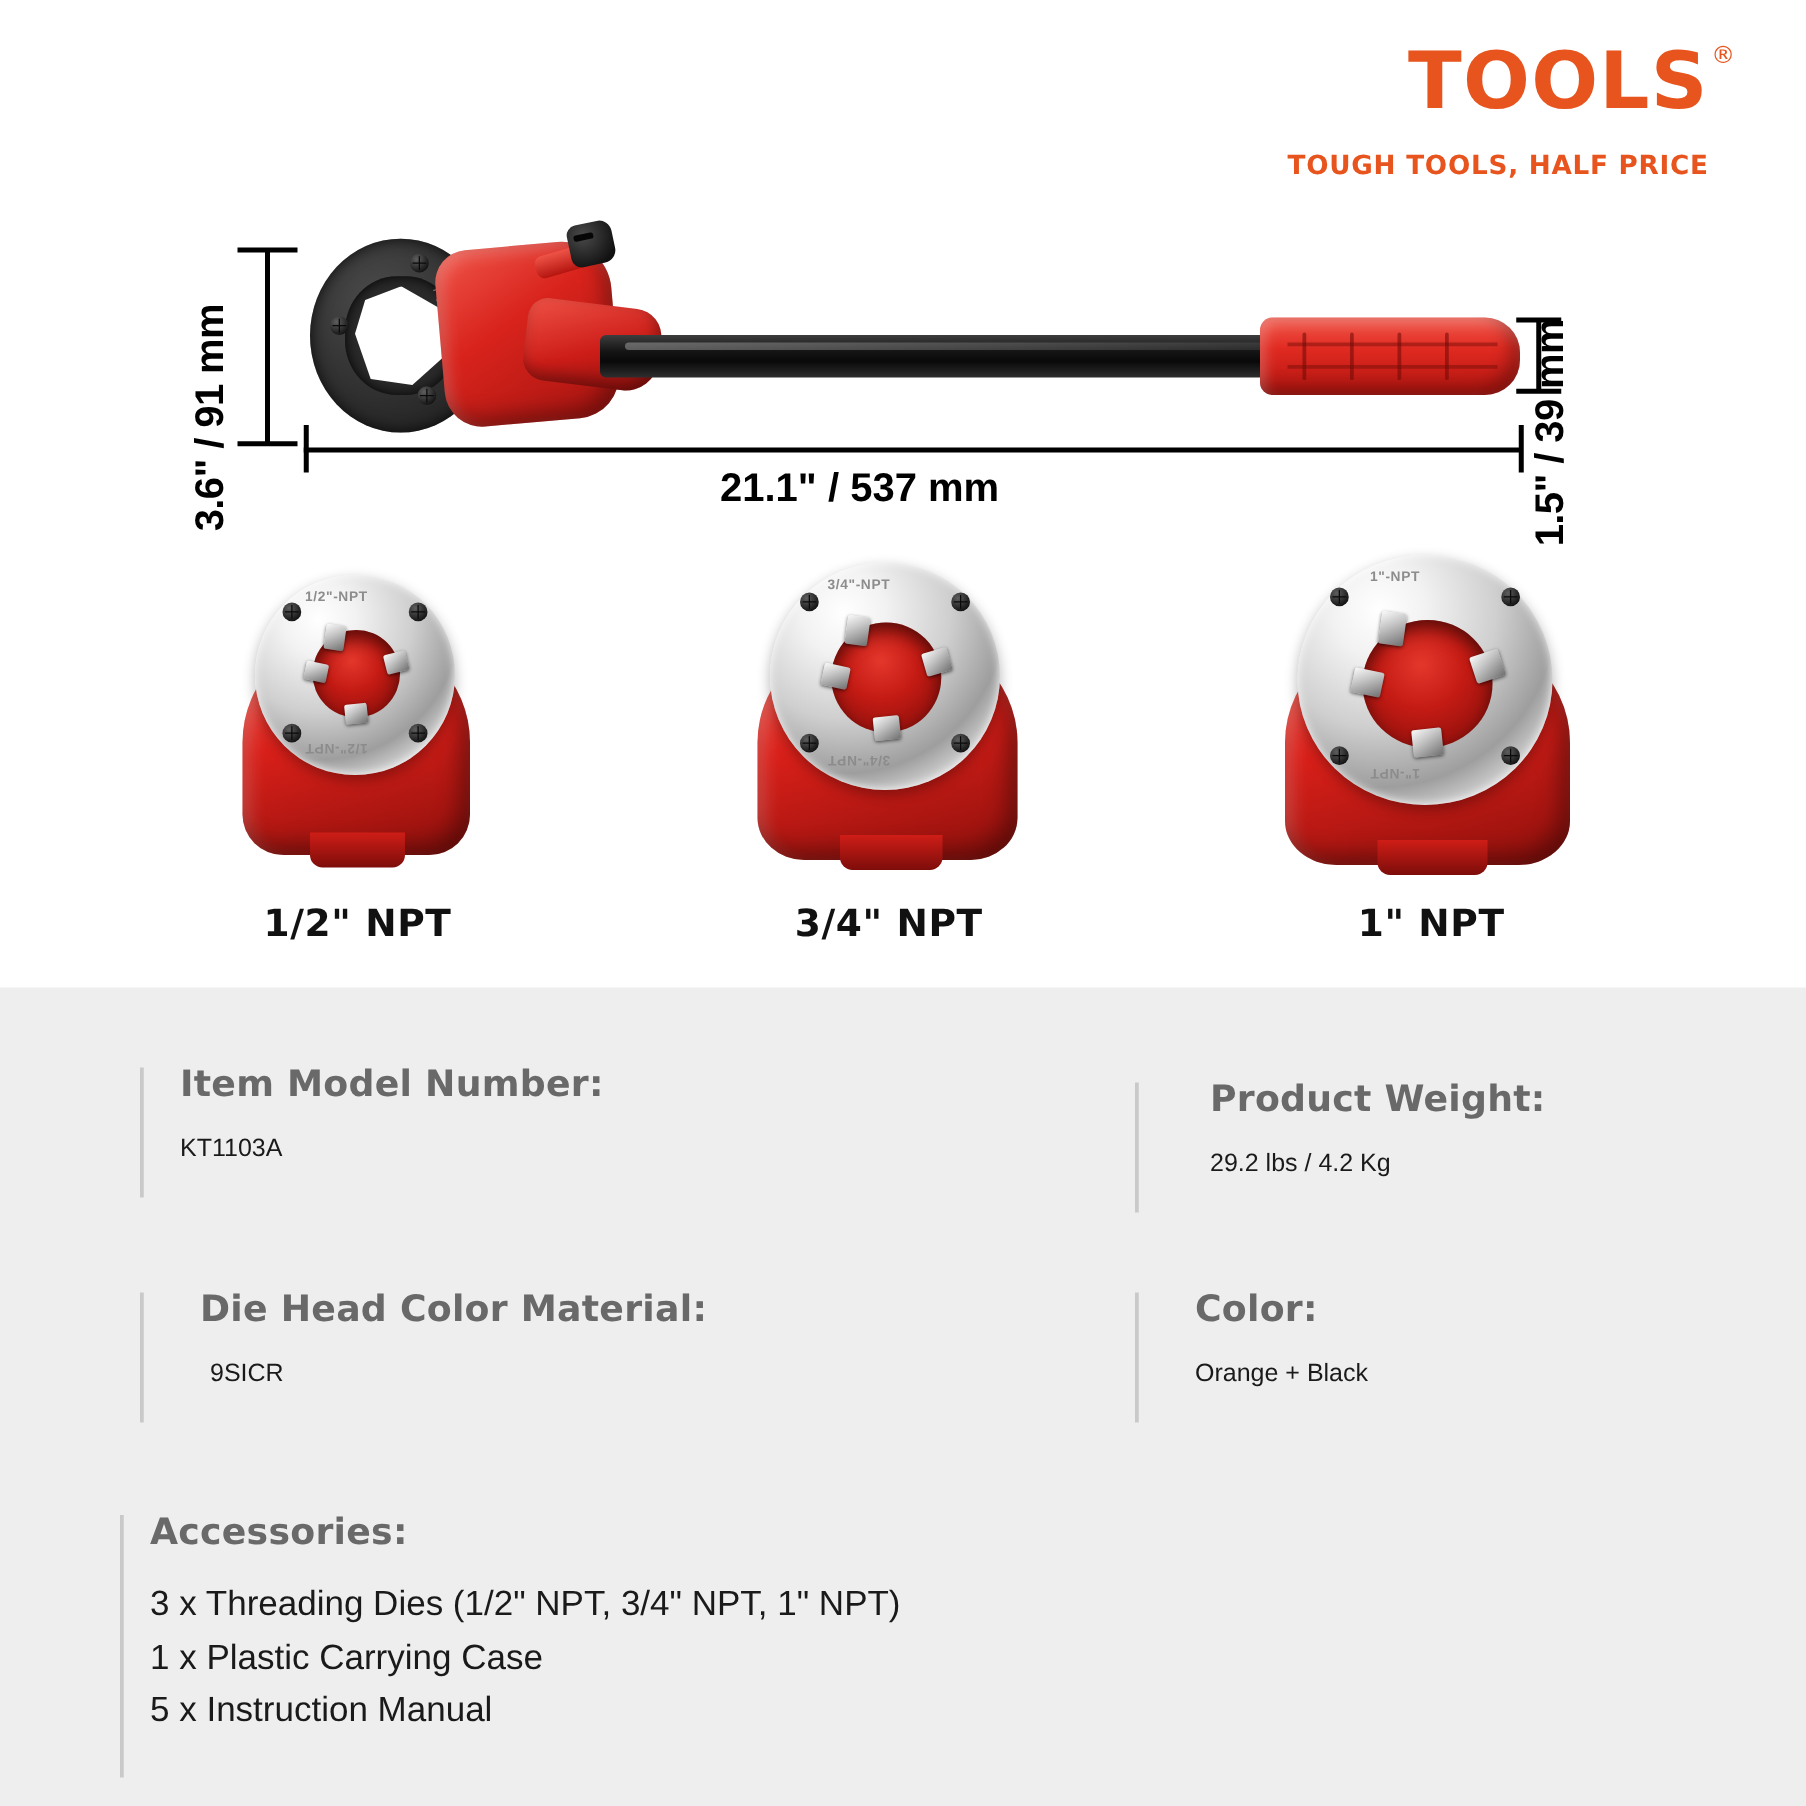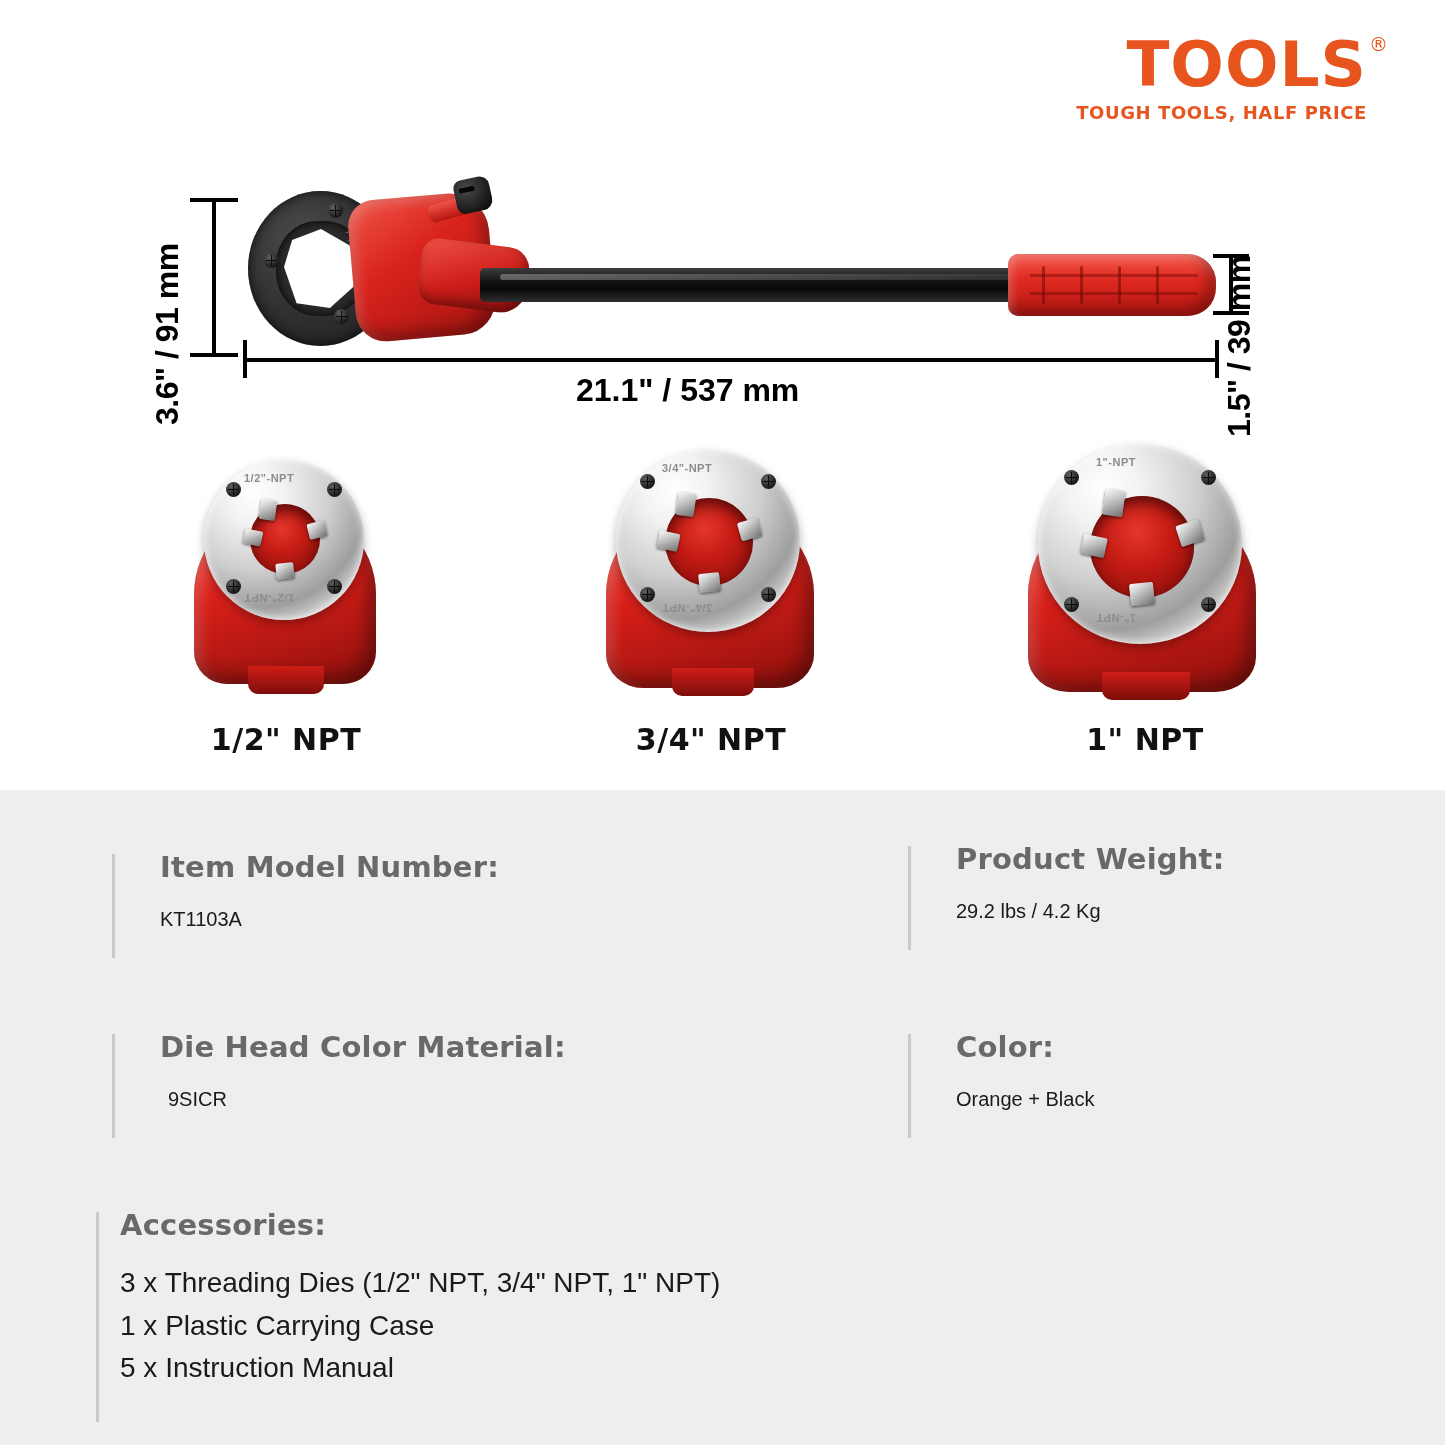--- a/index.html
+++ b/index.html
@@ -22,22 +22,22 @@
   #brand-word {
     font-size:63px; font-weight:bold; letter-spacing:1px;
     color:#E8541E; line-height:1; font-family:"DejaVu Sans", sans-serif;
     display:inline-block; position:relative;
   }
   #brand-reg {
     position:absolute; right:-22px; top:2px;
     font-size:19px; font-weight:normal; color:#E8541E;
   }
   #brand-tag {
-    font-size:18px; font-weight:bold; color:#E8541E;
-    letter-spacing:0.6px; margin-top:6px; font-family:"DejaVu Sans", sans-serif;
+    font-size:21px; font-weight:bold; color:#E8541E;
+    letter-spacing:0.6px; margin-top:24px; font-family:"DejaVu Sans", sans-serif;
   }
 
   
   #tool-figure { position:absolute; left:0; top:0; width:1445px; height:440px; }
 
   
   .ring-outer {
     position:absolute; left:248px; top:191px; width:145px; height:155px;
     border-radius:50%;
     background:radial-gradient(circle at 38% 32%, #4c4c4c 0%, #343434 45%, #1b1b1b 100%);
@@ -321,27 +321,27 @@
     </div>
   </div>
   <div class="die-caption" style="left:985px; top:722px; width:320px;">1" NPT</div>
 
 </div>
 
 <div id="spec-panel">
 
   <div class="spec-block" style="left:112px; top:60px; width:640px;">
     <div class="spec-bar" style="height:104px;"></div>
-    <div style="padding-left:48px;">
+    <div style="padding-left:32px;">
       <div class="spec-label">Item Model Number:</div>
       <div class="spec-value">KT1103A</div>
     </div>
   </div>
 
-  <div class="spec-block" style="left:908px; top:52px; width:500px;">
+  <div class="spec-block" style="left:908px; top:72px; width:500px;padding-left:12px;">
     <div class="spec-bar" style="height:104px;"></div>
     <div style="padding-left:48px;">
       <div class="spec-label">Product Weight:</div>
       <div class="spec-value">29.2 lbs / 4.2 Kg</div>
     </div>
   </div>
 
   <div class="spec-block" style="left:112px; top:240px; width:640px;">
     <div class="spec-bar" style="height:104px;"></div>
     <div style="padding-left:48px;">

